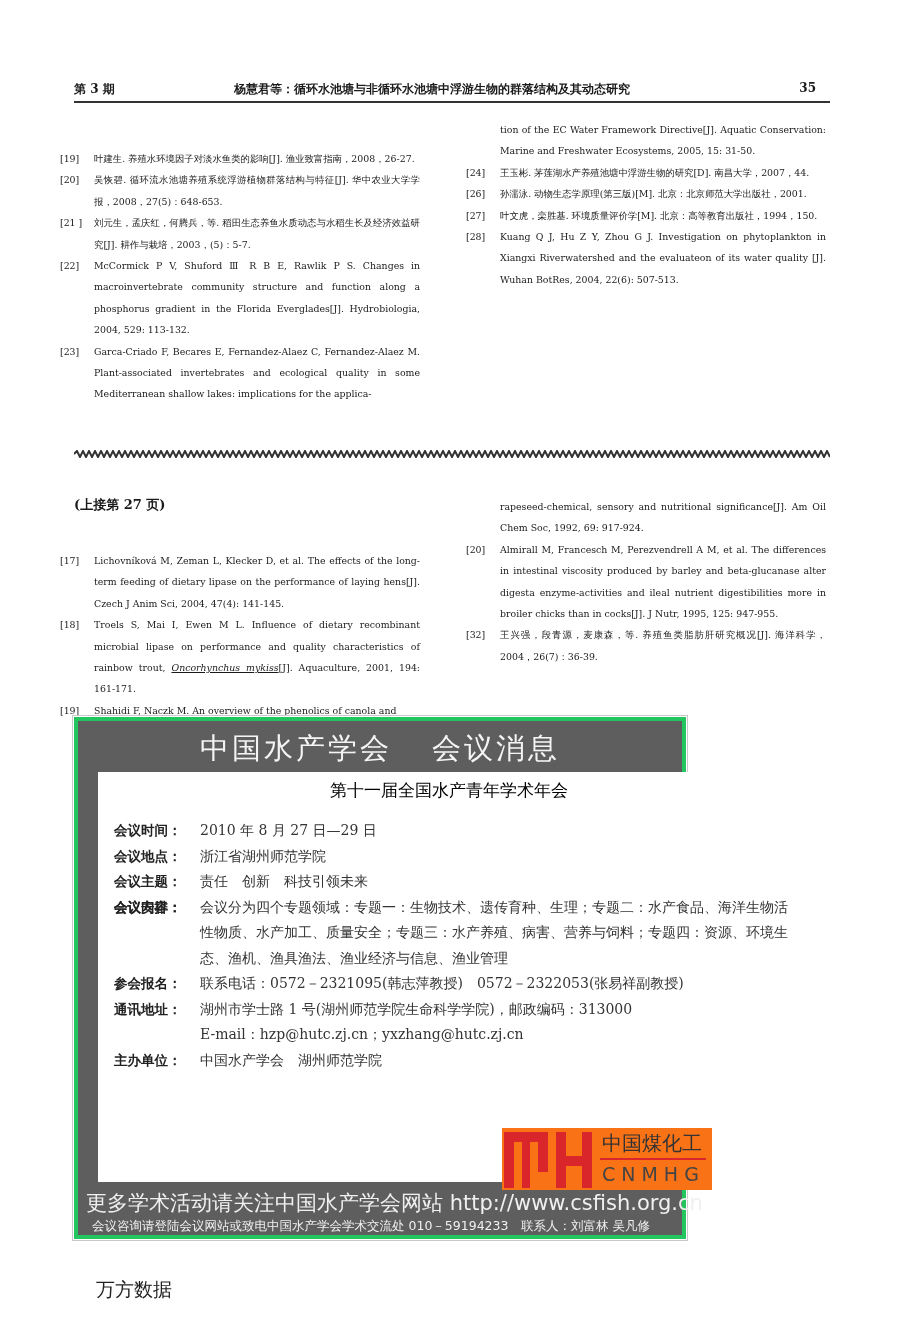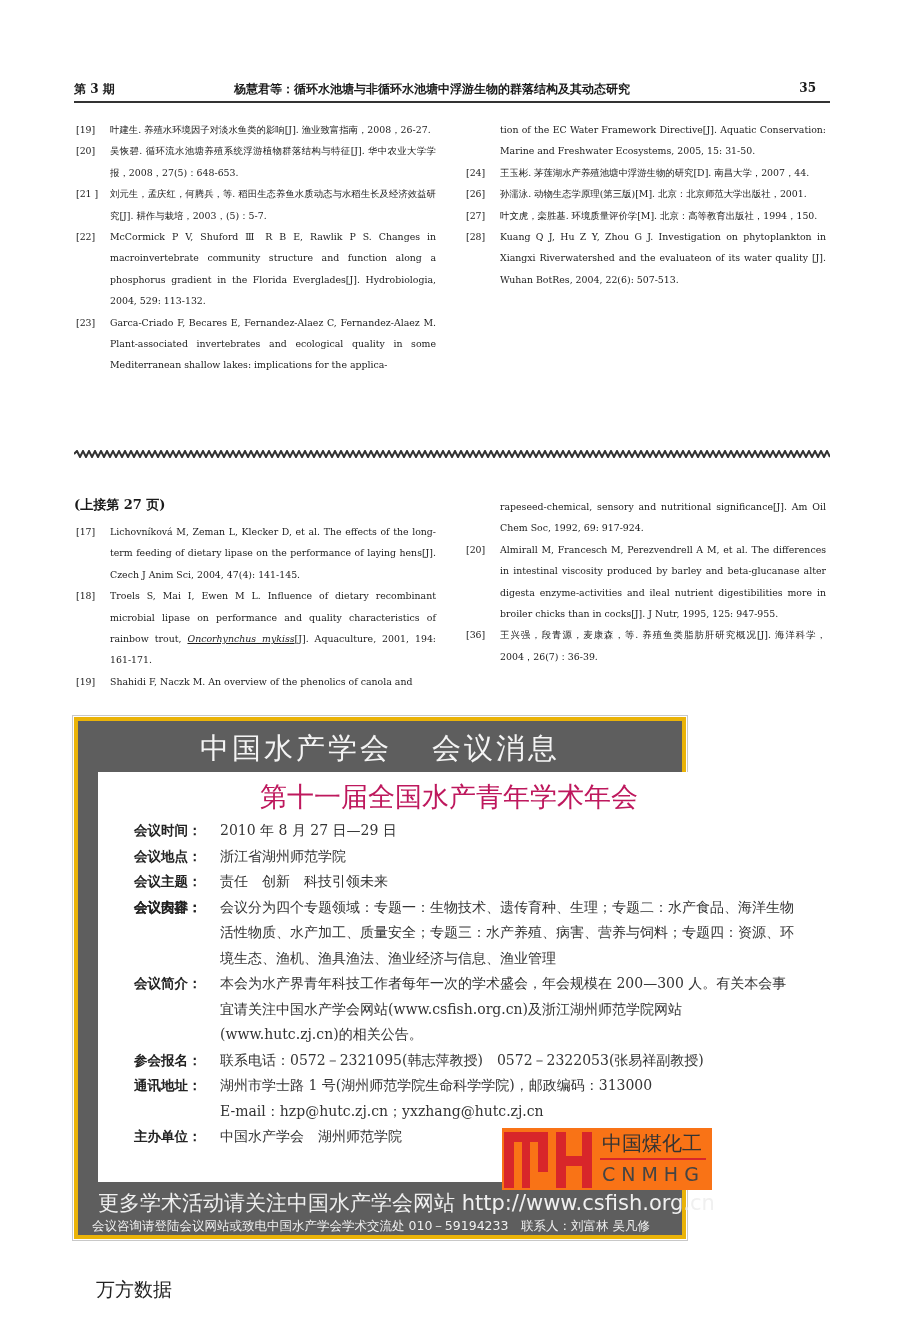--- a/index.html
+++ b/index.html
@@ -6,41 +6,41 @@
   html, body { width: 904px; height: 1320px; background: #ffffff; }
   body { position: relative; font-family: "DejaVu Serif", "Liberation Serif", serif; color: #1a1a1a; overflow: hidden; }
 
   .running-head { position: absolute; left: 74px; top: 78px; width: 752px; height: 22px; font-size: 12px; font-weight: bold; }
   .running-head .issue { position: absolute; left: 0; top: 3px; }
   .running-head .title { position: absolute; left: 160px; top: 3px; }
   .running-head .pagenum { position: absolute; right: 10px; top: 3px; }
   .head-rule { position: absolute; left: 74px; top: 101px; width: 756px; height: 2px; background: #333; }
 
   .col { position: absolute; width: 360px; font-size: 9.4px; line-height: 21.4px; }
-  .col.left { left: 76px; }
+  .col.left { left: 60px; margin-top: 29px; }
   .col.right { left: 466px; }
   .ref { position: relative; padding-left: 34px; text-align: justify; }
   .ref .num { position: absolute; left: 0; top: 0; white-space: nowrap; }
   .cont-line { padding-left: 34px; text-align: justify; }
 
   .wavy { position: absolute; left: 74px; top: 450px; width: 756px; height: 8px; }
 
   .continued { position: absolute; left: 74px; top: 496px; font-size: 13px; font-weight: bold; }
 
   
-  .notice { position: absolute; left: 74px; top: 717px; width: 612px; height: 522px; background: #5e5e5e; border: 4px solid #eab308; outline: 1px solid #c8c8c8; outline-offset: 1px; }
+  .notice { position: absolute; left: 74px; top: 717px; width: 612px; height: 522px; background: #5e5e5e; border: 4px solid #22c55e; outline: 1px solid #c8c8c8; outline-offset: 1px; }
   .notice-title { position: absolute; left: 0; top: 8px; width: 100%; text-align: center; color: #f4f4f4; font-family: "DejaVu Sans", sans-serif; font-size: 29px; letter-spacing: 3px; }
   .notice-title .gap { display: inline-block; width: 40px; }
   .notice-body { position: absolute; left: 20px; top: 51px; width: 702px; height: 410px; background: #ffffff; }
-  .conf-name { position: absolute; left: 0; top: 7px; width: 100%; text-align: center; font-family: "DejaVu Sans", sans-serif; font-size: 27px; color: #be185d; }
+  .conf-name { position: absolute; left: 0; top: 7px; width: 100%; text-align: center; font-family: "DejaVu Sans", sans-serif; font-size: 17px; color: #000000; }
   .rows { position: absolute; left: 16px; top: 46px; width: 680px; font-size: 14px; line-height: 25.5px; color: #333; }
-  .row { position: relative; padding-left: 86px; margin-left: 20px; }
+  .row { position: relative; padding-left: 86px; }
   .row .lbl { position: absolute; left: 0; top: 0; font-family: "DejaVu Sans", sans-serif; font-weight: bold; color: #222; font-size: 13.5px; }
   .row .val { font-family: "DejaVu Serif", serif; }
-  .footer1 { position: absolute; left: 20px; top: 468px; font-family: "DejaVu Sans", sans-serif; color: #f0f0f0; font-size: 21px; white-space: nowrap; }
+  .footer1 { position: absolute; left: 8px; top: 468px; font-family: "DejaVu Sans", sans-serif; color: #f0f0f0; font-size: 21px; white-space: nowrap; }
   .footer2 { position: absolute; left: 14px; top: 497px; font-family: "DejaVu Sans", sans-serif; color: #f0f0f0; font-size: 12.5px; white-space: nowrap; }
 
   
   .logo { position: absolute; left: 502px; top: 1128px; width: 210px; height: 62px; background: #f97316; }
   .logo svg { position: absolute; left: 0; top: 0; }
   .logo .cn { position: absolute; left: 100px; top: 2px; font-family: "DejaVu Sans", sans-serif; font-size: 20px; color: #333; }
   .logo .rule { position: absolute; left: 98px; top: 30px; width: 106px; height: 2px; background: #d8262a; }
   .logo .en { position: absolute; left: 100px; top: 35px; font-family: "DejaVu Sans", sans-serif; font-size: 19px; letter-spacing: 6px; color: #444; }
 
   .source { position: absolute; left: 96px; top: 1277px; font-family: "DejaVu Sans", sans-serif; font-size: 19px; color: #222; }
@@ -80,36 +80,35 @@
 
 <div class="col left" style="top:521px;">
   <div class="ref"><span class="num">[17]</span><span>Lichovníková M, Zeman L, Klecker D, et al. The effects of the long-term feeding of dietary lipase on the performance of laying hens[J]. Czech J Anim Sci, 2004, 47(4): 141-145.</span></div>
   <div class="ref"><span class="num">[18]</span><span>Troels S, Mai I, Ewen M L. Influence of dietary recombinant microbial lipase on performance and quality characteristics of rainbow trout, </span><i>Oncorhynchus mykiss</i><span>[J]. Aquaculture, 2001, 194: 161-171.</span></div>
   <div class="ref"><span class="num">[19]</span><span>Shahidi F, Naczk M. An overview of the phenolics of canola and</span></div>
 </div>
 
 <div class="col right" style="top:496px;">
   <div class="cont-line">rapeseed-chemical, sensory and nutritional significance[J]. Am Oil Chem Soc, 1992, 69: 917-924.</div>
   <div class="ref"><span class="num">[20]</span><span>Almirall M, Francesch M, Perezvendrell A M, et al. The differences in intestinal viscosity produced by barley and beta-glucanase alter digesta enzyme-activities and ileal nutrient digestibilities more in broiler chicks than in cocks[J]. J Nutr, 1995, 125: 947-955.</span></div>
-  <div class="ref"><span class="num">[36]</span><span>王兴强，段青源，麦康森，等. 养殖鱼类脂肪肝研究概况[J]. 海洋科学，2004，26(7)：36-39.</span></div>
+  <div class="ref"><span class="num">[32]</span><span>王兴强，段青源，麦康森，等. 养殖鱼类脂肪肝研究概况[J]. 海洋科学，2004，26(7)：36-39.</span></div>
 </div>
 
 <div class="notice">
   <div class="notice-title">
     <span>中国水产学会</span><span class="gap"></span><span>会议消息</span>
   </div>
   <div class="notice-body">
     <div class="conf-name">第十一届全国水产青年学术年会</div>
     <div class="rows">
       <div class="row"><span class="lbl">会议时间：</span><span class="val">2010 年 8 月 27 日—29 日</span></div>
       <div class="row"><span class="lbl">会议地点：</span><span class="val">浙江省湖州师范学院</span></div>
       <div class="row"><span class="lbl">会议主题：</span><span class="val">责任　创新　科技引领未来</span></div>
       <div class="row"><span class="lbl">会议安排：</span></div>
       <div class="row"><span class="lbl">会议内容：</span><span class="val">会议分为四个专题领域：专题一：生物技术、遗传育种、生理；专题二：水产食品、海洋生物活性物质、水产加工、质量安全；专题三：水产养殖、病害、营养与饲料；专题四：资源、环境生态、渔机、渔具渔法、渔业经济与信息、渔业管理</span></div>
-      <div class="row"><span class="lbl">会议简介：</span><span class="val">本会为水产界青年科技工作者每年一次的学术盛会，年会规模在 200—300 人。有关本会事宜请关注中国水产学会网站(www.csfish.org.cn)及浙江湖州师范学院网站(www.hutc.zj.cn)的相关公告。</span></div>
       <div class="row"><span class="lbl">参会报名：</span><span class="val">联系电话：0572－2321095(韩志萍教授)　0572－2322053(张易祥副教授)</span></div>
       <div class="row"><span class="lbl">通讯地址：</span><span class="val">湖州市学士路 1 号(湖州师范学院生命科学学院)，邮政编码：313000</span></div>
       <div class="row"><span class="lbl"></span><span class="val">E-mail：hzp@hutc.zj.cn；yxzhang@hutc.zj.cn</span></div>
       <div class="row"><span class="lbl">主办单位：</span><span class="val">中国水产学会　湖州师范学院</span></div>
     </div>
   </div>
   <div class="footer1">更多学术活动请关注中国水产学会网站 http://www.csfish.org.cn</div>
   <div class="footer2">会议咨询请登陆会议网站或致电中国水产学会学术交流处 010－59194233　联系人：刘富林 吴凡修</div>
 </div>
 

